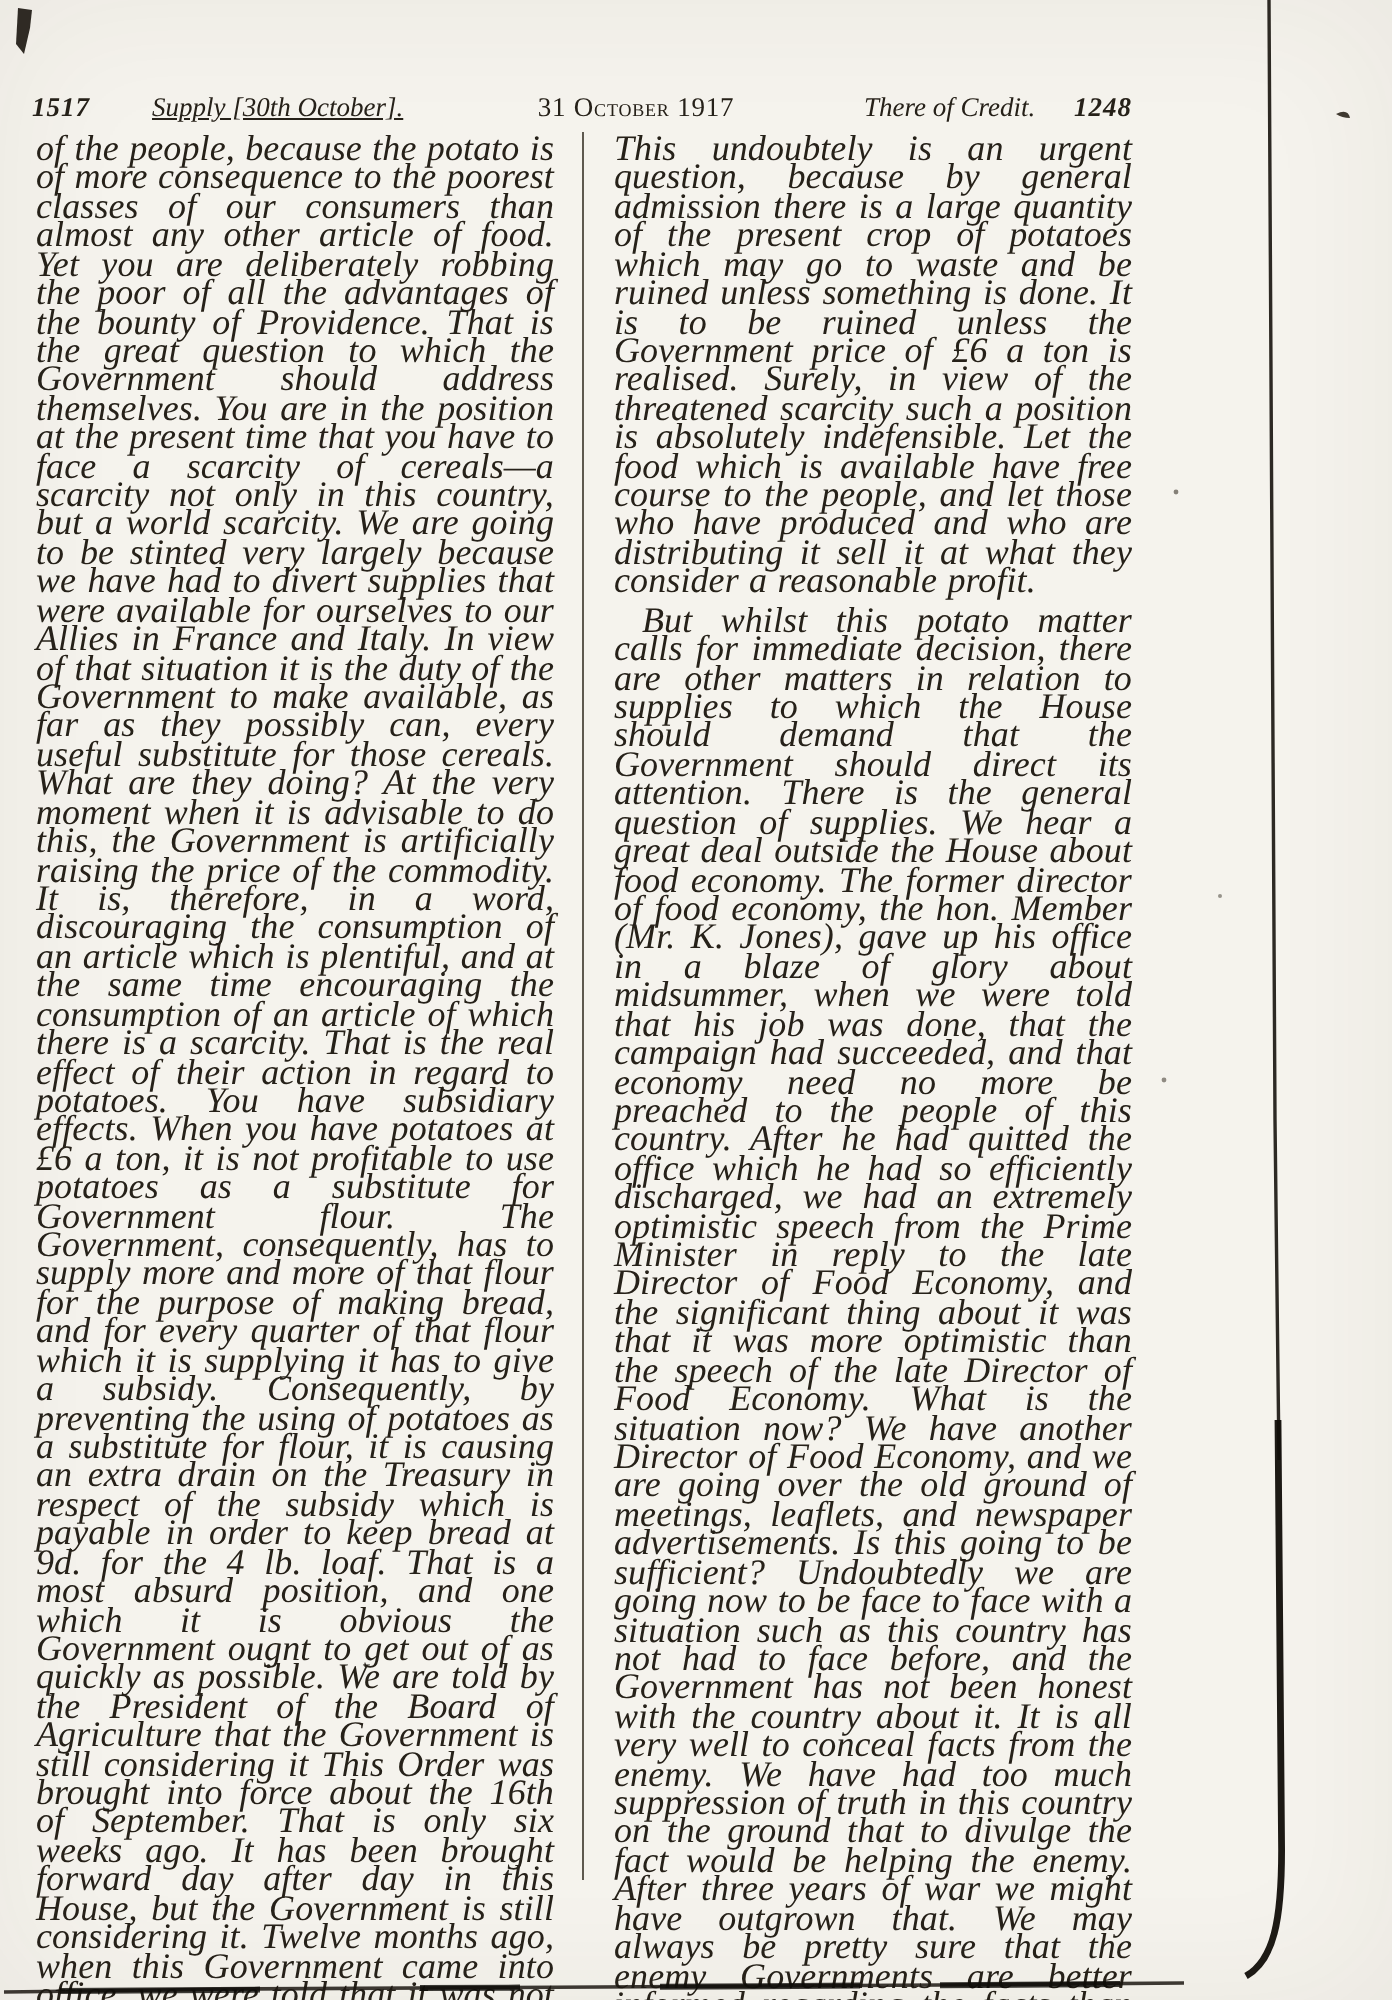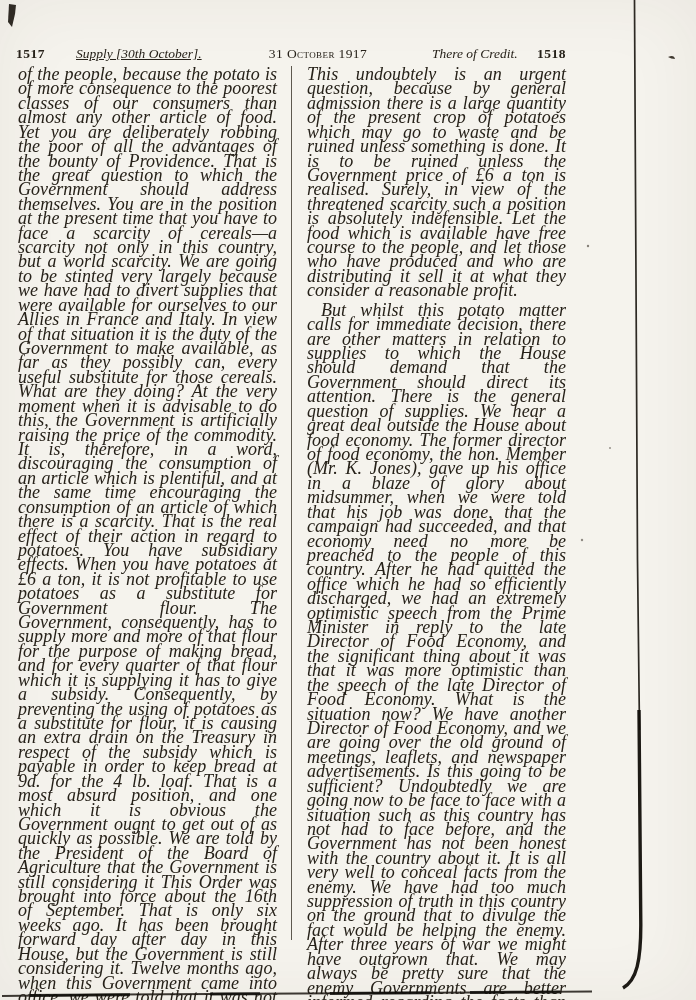--- a/index.html
+++ b/index.html
@@ -21,21 +21,21 @@
   
   .header {
     position: absolute;
     top: 46px;
     left: 0;
     width: 696px;
     height: 18px;
     font-size: 13.5px;
   }
   .header span { position: absolute; white-space: nowrap; }
-  .h-pageno { font-weight: bold; letter-spacing: 0.5px; }
+  .h-pageno { font-weight: bold; letter-spacing: 0.5px; font-style: italic; }
   .h-left-no   { left: 16px; }
   .h-left-title{ left: 76px; font-style: italic; text-decoration: underline; }
   .h-date      { left: 318px; transform: translateX(-50%); font-variant: small-caps; letter-spacing: 0.4px; }
   .h-right-title{ left: 432px; font-style: italic; }
   .h-right-no  { left: 537px; }
 
   
   .content {
     position: absolute;
     top: 67px;
@@ -78,21 +78,21 @@
 </head>
 <body>
 
 <div class="page">
 
   <div class="header">
     <span class="h-pageno h-left-no">1517</span>
     <span class="h-left-title">Supply [30th October].</span>
     <span class="h-date">31 October 1917</span>
     <span class="h-right-title">There of Credit.</span>
-    <span class="h-pageno h-right-no">1518</span>
+    <span class="h-pageno h-right-no">1248</span>
   </div>
 
   <div class="col-divider"></div>
 
   <div class="content">
     <div class="column col-left">
         <p class="">of the people, because the potato is of more consequence to the poorest classes of our consumers than almost any other article of food. Yet you are deliberately robbing the poor of all the advantages of the bounty of Providence. That is the great question to which the Government should address themselves. You are in the position at the present time that you have to face a scarcity of cereals—a scarcity not only in this country, but a world scarcity. We are going to be stinted very largely because we have had to divert supplies that were available for ourselves to our Allies in France and Italy. In view of that situation it is the duty of the Government to make available, as far as they possibly can, every useful substitute for those cereals. What are they doing? At the very moment when it is advisable to do this, the Government is artificially raising the price of the commodity. It is, therefore, in a word, discouraging the consumption of an article which is plentiful, and at the same time encouraging the consumption of an article of which there is a scarcity. That is the real effect of their action in regard to potatoes. You have subsidiary effects. When you have potatoes at £6 a ton, it is not profitable to use potatoes as a substitute for Government flour. The Government, consequently, has to supply more and more of that flour for the purpose of making bread, and for every quarter of that flour which it is supplying it has to give a subsidy. Consequently, by preventing the using of potatoes as a substitute for flour, it is causing an extra drain on the Treasury in respect of the subsidy which is payable in order to keep bread at 9d. for the 4 lb. loaf. That is a most absurd position, and one which it is obvious the Government ougnt to get out of as quickly as possible. We are told by the President of the Board of Agriculture that the Government is still considering it This Order was brought into force about the 16th of September. That is only six weeks ago. It has been brought forward day after day in this House, but the Government is still considering it. Twelve months ago, when this Government came into office, we were told that it was not going to be a Government which would be considering things. There would be an end of “wait and see.” But the old familiar dialect was the only language we could hear from the right hon. Gentleman this afternoon. His whole plea, in fact, was “wait and see.”</p>
       </div>
     <div class="column col-right">
         <p class="">This undoubtely is an urgent question, because by general admission there is a large quantity of the present crop of potatoes which may go to waste and be ruined unless something is done. It is to be ruined unless the Government price of £6 a ton is realised. Surely, in view of the threatened scarcity such a position is absolutely indefensible. Let the food which is available have free course to the people, and let those who have produced and who are distributing it sell it at what they consider a reasonable profit.</p>

